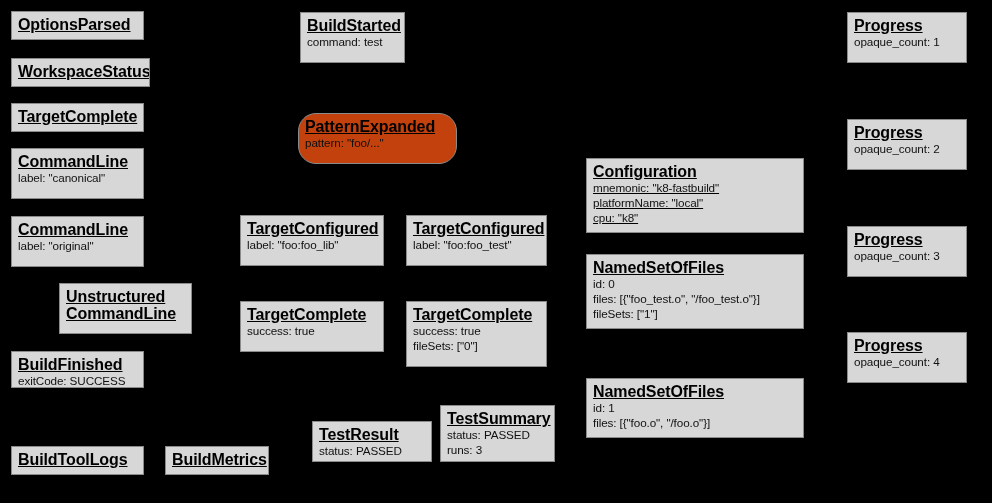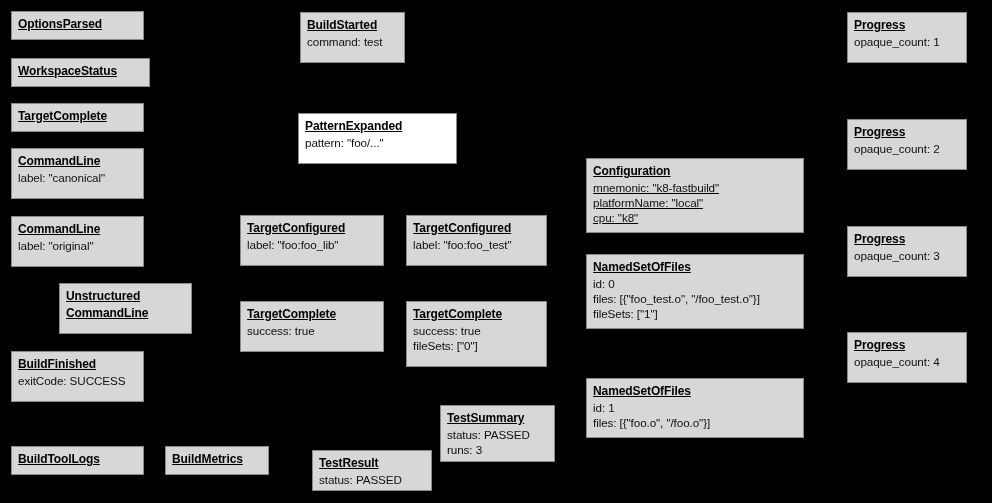--- a/index.html
+++ b/index.html
@@ -22,21 +22,21 @@
     position: absolute;
     box-sizing: border-box;
     background: #d7d7d7;
     border: 1px solid #8a8a8a;
     border-top-color: #9a9a9a;
     border-left-color: #9a9a9a;
     padding: 4px 5px 4px 6px;
     overflow: hidden;
   }
   .node-title {
-    font-size: 12px;
+    font-size: 16px;
     font-weight: bold;
     color: #000000;
     text-decoration: underline;
     line-height: 17px;
     white-space: nowrap;
     letter-spacing: -0.1px;
   }
   .node-title.wrap {
     white-space: normal;
   }
@@ -73,39 +73,39 @@
     </div>
     <div class="node" style="left: 11px; top: 216px; width: 133px; height: 51px; background: rgb(215, 215, 215); border-color: rgb(138, 138, 138);">
       <div class="node-title">CommandLine</div>
       <div class="node-fields">
         <div class="node-field">label: "original"</div>
       </div>
     </div>
     <div class="node" style="left: 11px; top: 283px; width: 133px; height: 51px; background: rgb(215, 215, 215); border-color: rgb(138, 138, 138); margin-left: 48px;">
       <div class="node-title wrap">Unstructured CommandLine</div>
     </div>
-    <div class="node" style="left: 11px; top: 351px; width: 133px; height: 51px; background: rgb(215, 215, 215); border-color: rgb(138, 138, 138);">
+    <div class="node" style="left: 11px; top: 351px; width: 133px; height: 37px; background: rgb(215, 215, 215); border-color: rgb(138, 138, 138);">
       <div class="node-title">BuildFinished</div>
       <div class="node-fields">
         <div class="node-field">exitCode: SUCCESS</div>
       </div>
     </div>
     <div class="node" style="left: 11px; top: 446px; width: 133px; height: 29px; background: rgb(215, 215, 215); border-color: rgb(138, 138, 138);">
       <div class="node-title">BuildToolLogs</div>
     </div>
     <div class="node" style="left: 165px; top: 446px; width: 104px; height: 29px; background: rgb(215, 215, 215); border-color: rgb(138, 138, 138);">
       <div class="node-title">BuildMetrics</div>
     </div>
     <div class="node" style="left: 300px; top: 12px; width: 105px; height: 51px; background: rgb(215, 215, 215); border-color: rgb(138, 138, 138);">
       <div class="node-title">BuildStarted</div>
       <div class="node-fields">
         <div class="node-field">command: test</div>
       </div>
     </div>
-    <div class="node" style="left: 298px; top: 113px; width: 159px; height: 51px; background: #ffffff; border-color: rgb(138, 138, 138);">
+    <div class="node" style="left: 298px; top: 113px; width: 159px; height: 51px; background: #c2410c; border-color: rgb(138, 138, 138); border-radius: 18px;">
       <div class="node-title">PatternExpanded</div>
       <div class="node-fields">
         <div class="node-field">pattern: "foo/..."</div>
       </div>
     </div>
     <div class="node" style="left: 240px; top: 215px; width: 144px; height: 51px; background: rgb(215, 215, 215); border-color: rgb(138, 138, 138);">
       <div class="node-title">TargetConfigured</div>
       <div class="node-fields">
         <div class="node-field">label: "foo:foo_lib"</div>
       </div>
@@ -122,21 +122,21 @@
         <div class="node-field">success: true</div>
       </div>
     </div>
     <div class="node" style="left: 406px; top: 301px; width: 141px; height: 66px; background: rgb(215, 215, 215); border-color: rgb(138, 138, 138);">
       <div class="node-title">TargetComplete</div>
       <div class="node-fields">
         <div class="node-field">success: true</div>
         <div class="node-field">fileSets: ["0"]</div>
       </div>
     </div>
-    <div class="node" style="left: 312px; top: 421px; width: 120px; height: 41px; background: rgb(215, 215, 215); border-color: rgb(138, 138, 138); margin-top: 29px;">
+    <div class="node" style="left: 312px; top: 421px; width: 120px; height: 41px; background: rgb(215, 215, 215); border-color: rgb(138, 138, 138);">
       <div class="node-title">TestResult</div>
       <div class="node-fields">
         <div class="node-field">status: PASSED</div>
       </div>
     </div>
     <div class="node" style="left: 440px; top: 405px; width: 115px; height: 57px; background: rgb(215, 215, 215); border-color: rgb(138, 138, 138);">
       <div class="node-title">TestSummary</div>
       <div class="node-fields">
         <div class="node-field">status: PASSED</div>
         <div class="node-field">runs: 3</div>

